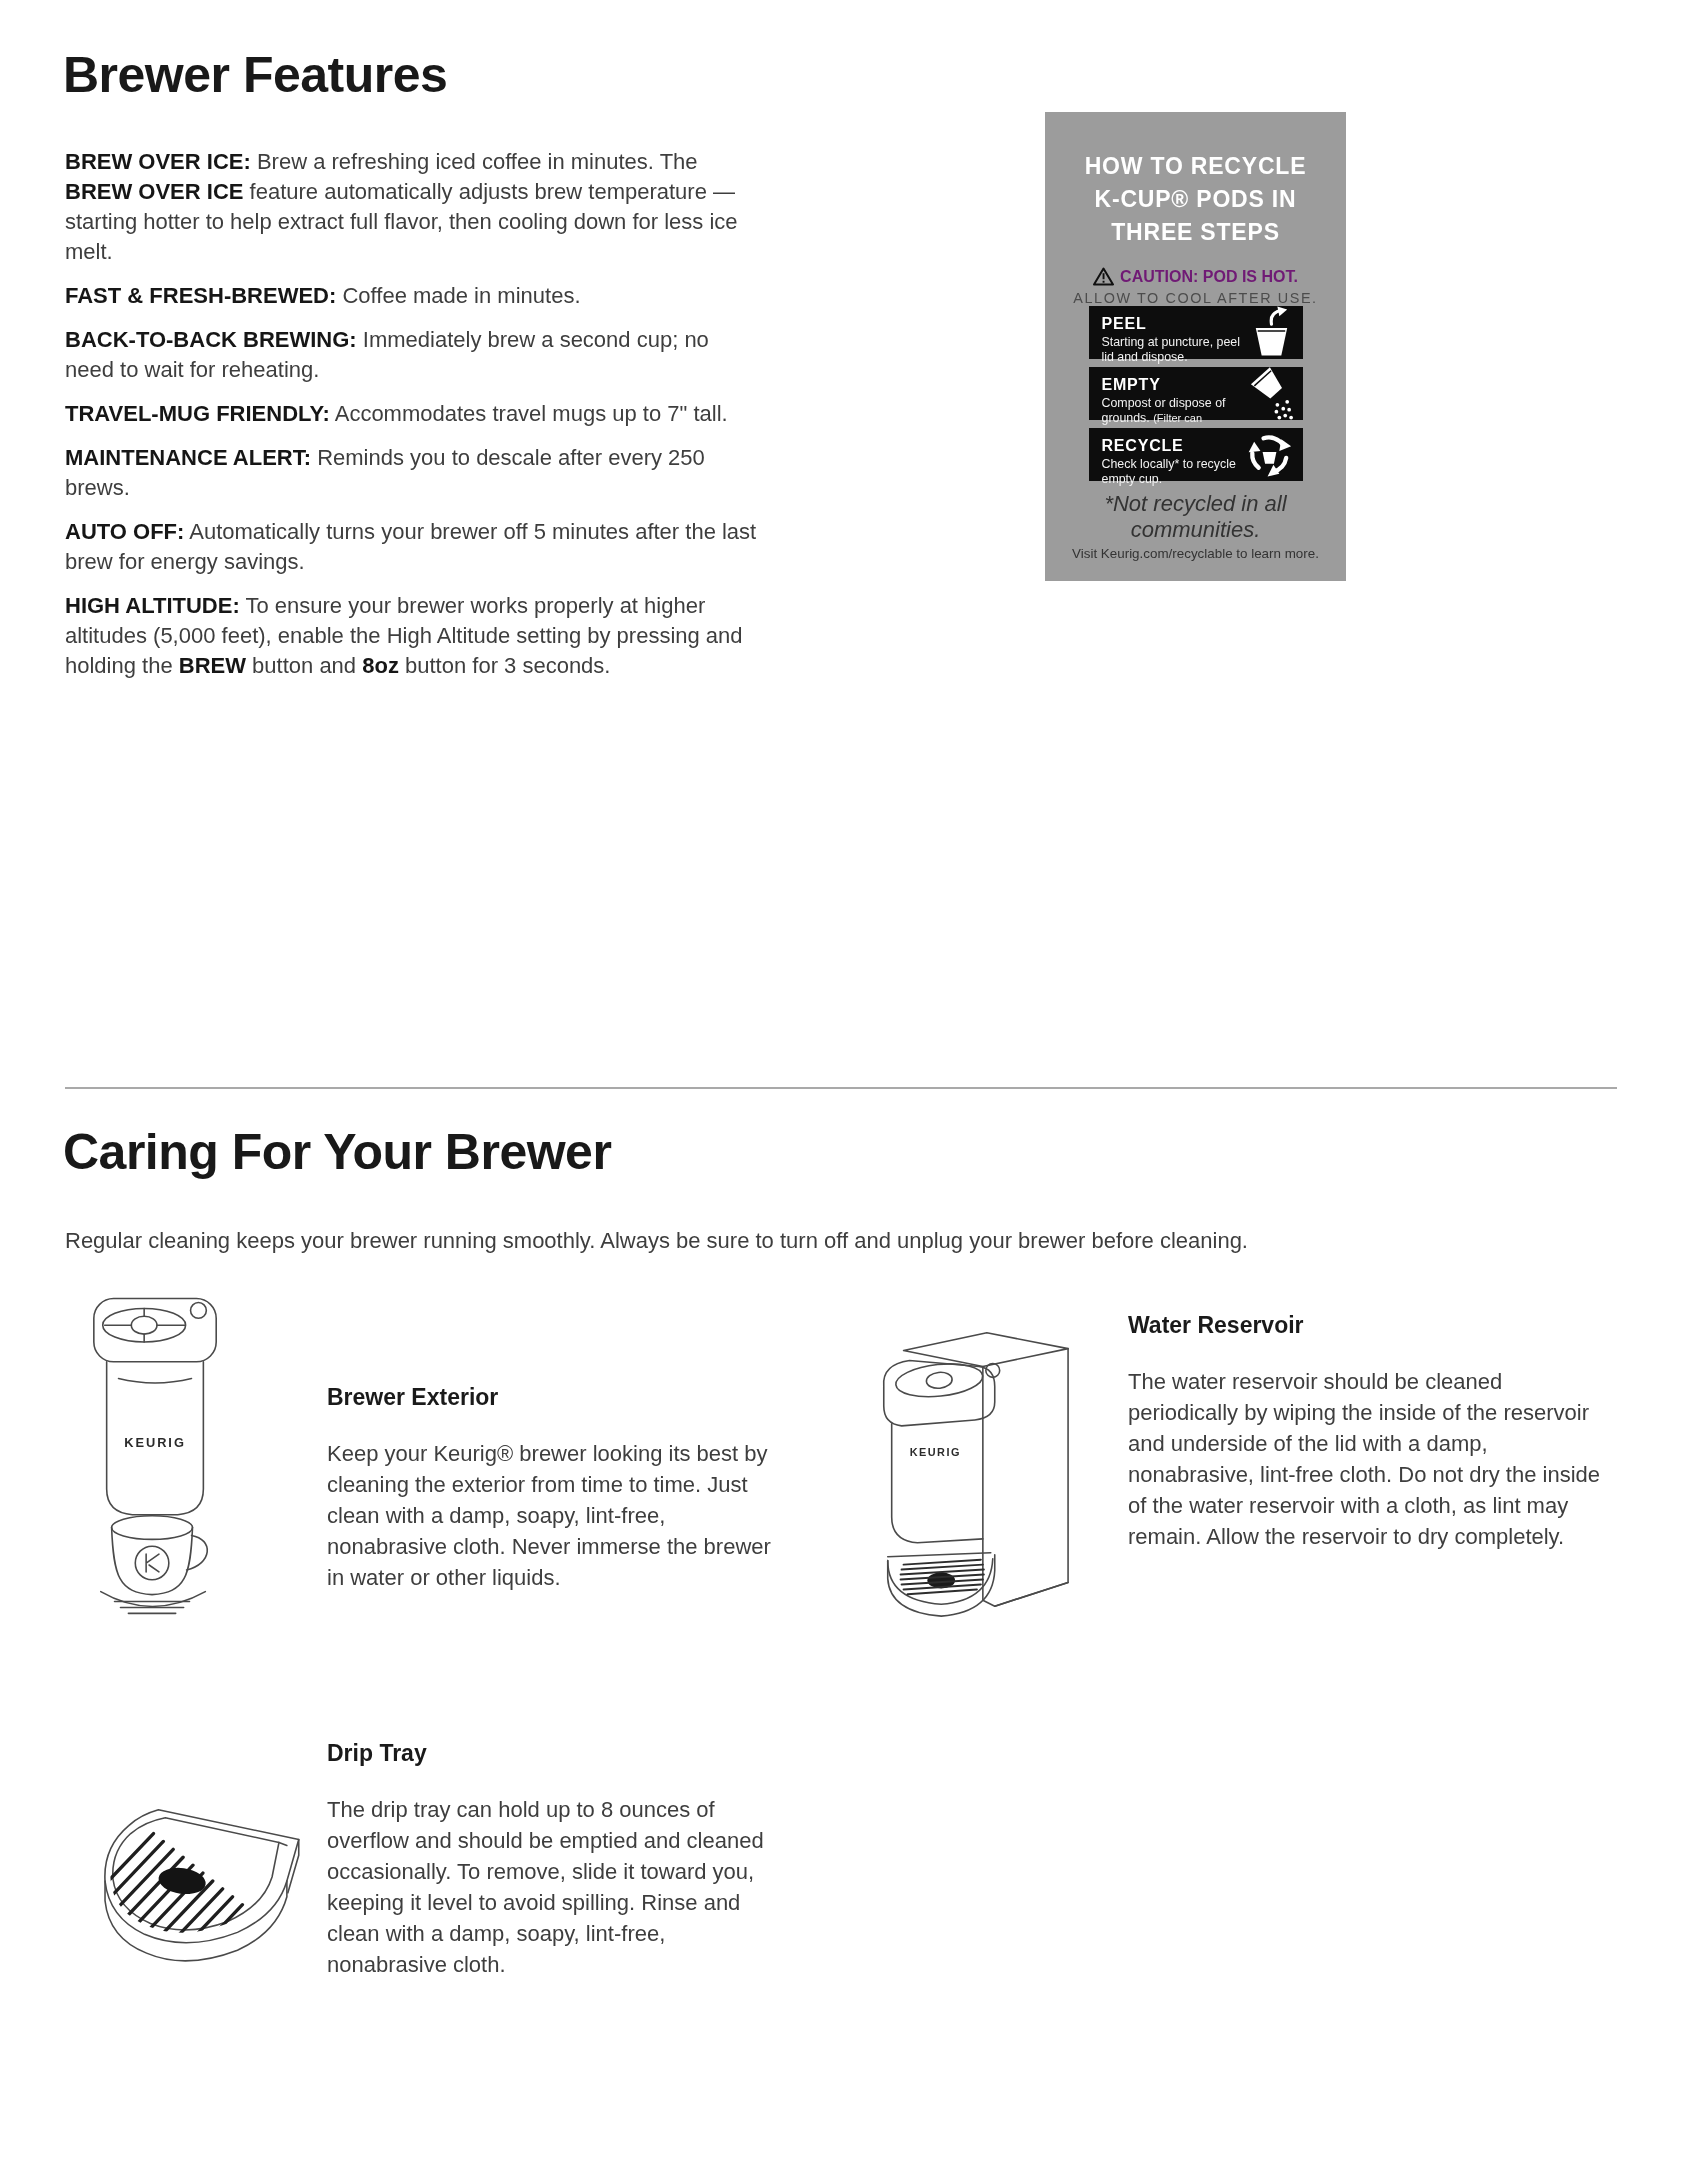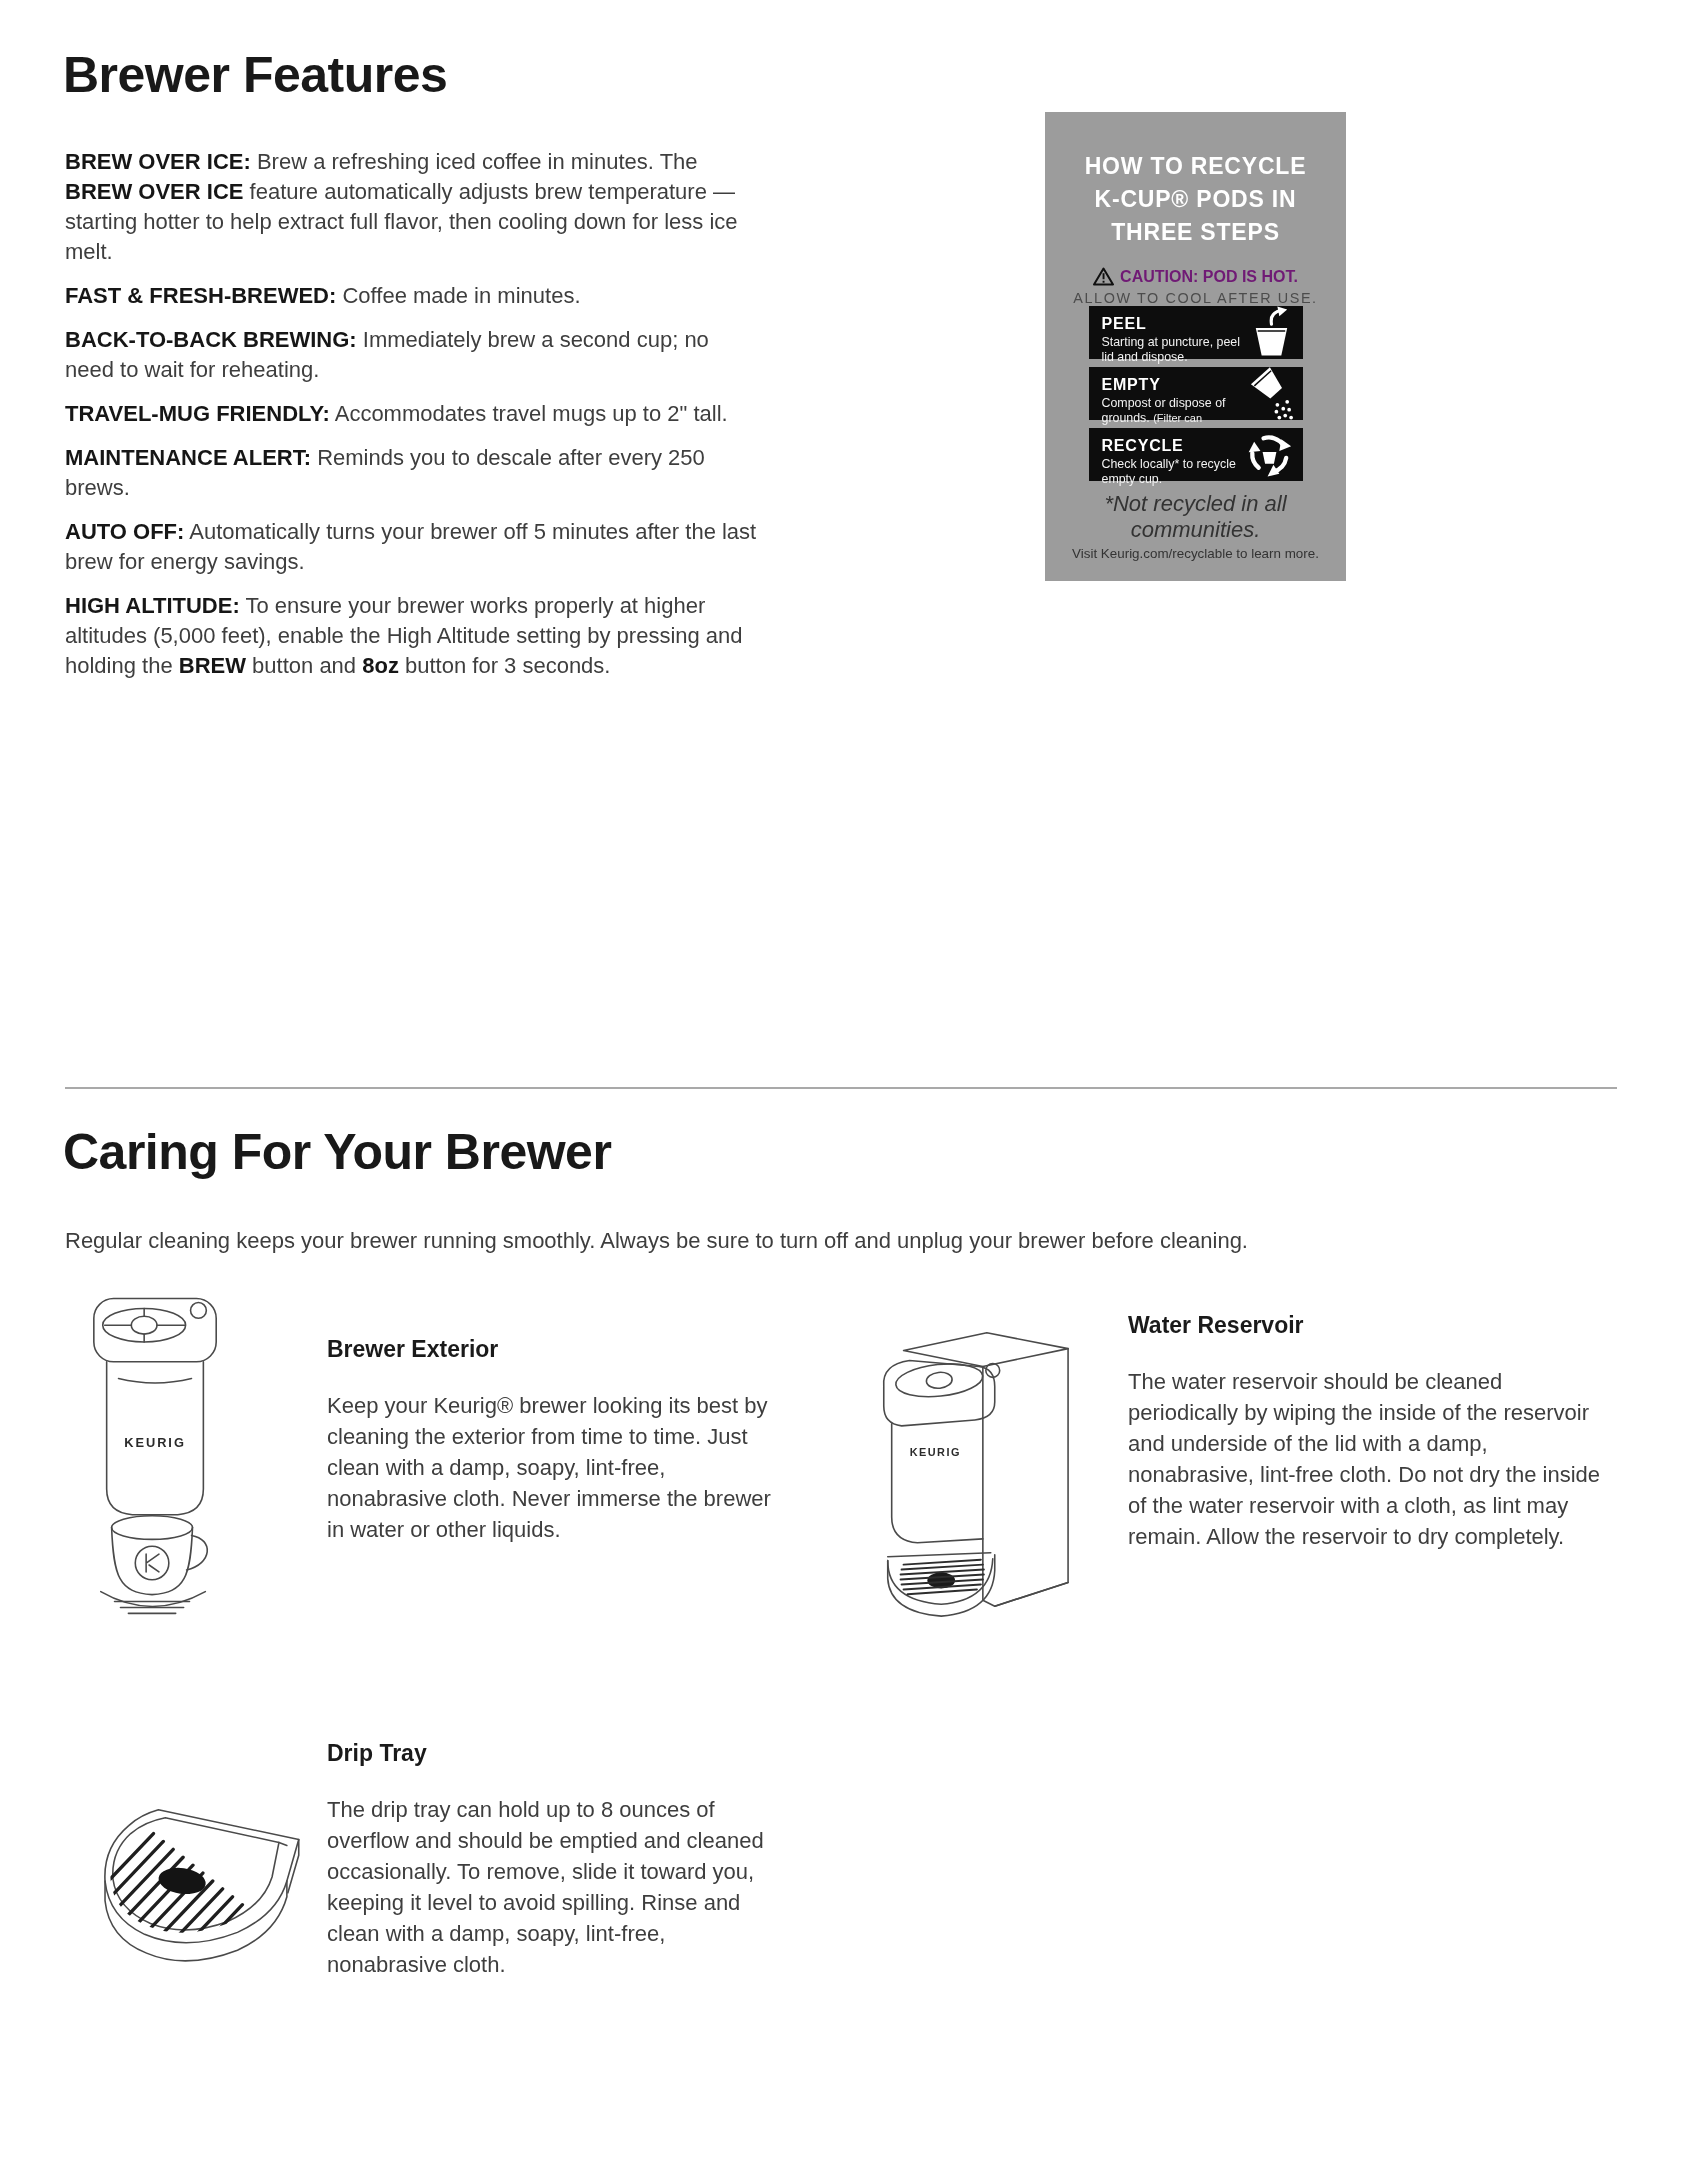--- a/index.html
+++ b/index.html
@@ -30,42 +30,42 @@
   .rb-foot-italic{margin:10px 0 0 0;font-style:italic;font-size:22px;color:#333333;}
   .rb-foot-small{margin:3px 0 0 0;font-size:13.4px;color:#333333;}
 
   .divider{position:absolute;left:65px;top:1087px;width:1552px;height:2px;background:#a9a9a9;}
 
   .care-intro{position:absolute;left:65px;top:1226px;width:1505px;margin:0;font-size:22px;
       line-height:30px;color:#3e3e3e;}
   .care-head{margin:0;font-size:23px;font-weight:800;color:#1a1a1a;}
   .care-body{margin:27px 0 0 0;font-size:22px;line-height:31px;color:#3e3e3e;}
   .care-text{position:absolute;}
-  #care-text-exterior{left:327px;top:1336px;width:463px;}
+  #care-text-exterior{left:327px;top:1384px;width:463px;}
   #care-text-reservoir{left:1128px;top:1312px;width:473px;}
   #care-text-driptray{left:327px;top:1740px;width:463px;}
   .illus{position:absolute;}
   #illus-front{left:81px;top:1283px;}
   #illus-side{left:844px;top:1305px;}
   #illus-tray{left:69px;top:1794px;}
   .lineart{stroke:#4a4a4a;fill:none;stroke-width:1.6;stroke-linecap:round;stroke-linejoin:round;}
   .keurig-word{font-family:"Liberation Sans",sans-serif;font-weight:700;fill:#2b2b2b;}
 </style>
 </head>
 <body>
 
 <div class="page">
 
   <h1 class="h1" id="title-features">Brewer Features</h1>
 
   <div class="features-col">
     <p class="feature-p"><strong>BREW OVER ICE:</strong><span> Brew a refreshing iced coffee in minutes. The </span><strong>BREW OVER ICE</strong><span> feature automatically adjusts brew temperature — starting hotter to help extract full flavor, then cooling down for less ice melt.</span></p>
     <p class="feature-p"><strong>FAST &amp; FRESH-BREWED:</strong><span> Coffee made in minutes.</span></p>
     <p class="feature-p"><strong>BACK-TO-BACK BREWING:</strong><span> Immediately brew a second cup; no need to wait for reheating.</span></p>
-    <p class="feature-p"><strong>TRAVEL-MUG FRIENDLY:</strong><span> Accommodates travel mugs up to 2" tall.</span></p>
+    <p class="feature-p"><strong>TRAVEL-MUG FRIENDLY:</strong><span> Accommodates travel mugs up to 7" tall.</span></p>
     <p class="feature-p"><strong>MAINTENANCE ALERT:</strong><span> Reminds you to descale after every 250 brews.</span></p>
     <p class="feature-p"><strong>AUTO OFF:</strong><span> Automatically turns your brewer off 5 minutes after the last brew for energy savings.</span></p>
     <p class="feature-p"><strong>HIGH ALTITUDE:</strong><span> To ensure your brewer works properly at higher altitudes (5,000 feet), enable the High Altitude setting by pressing and holding the </span><strong>BREW</strong><span> button and </span><strong>8oz</strong><span> button for 3 seconds.</span></p>
   </div>
 
   <div class="recycle-box">
     <p class="rb-title">
       <span>HOW TO RECYCLE</span><br>
       <span>K-CUP® PODS IN</span><br>
       <span>THREE STEPS</span>

